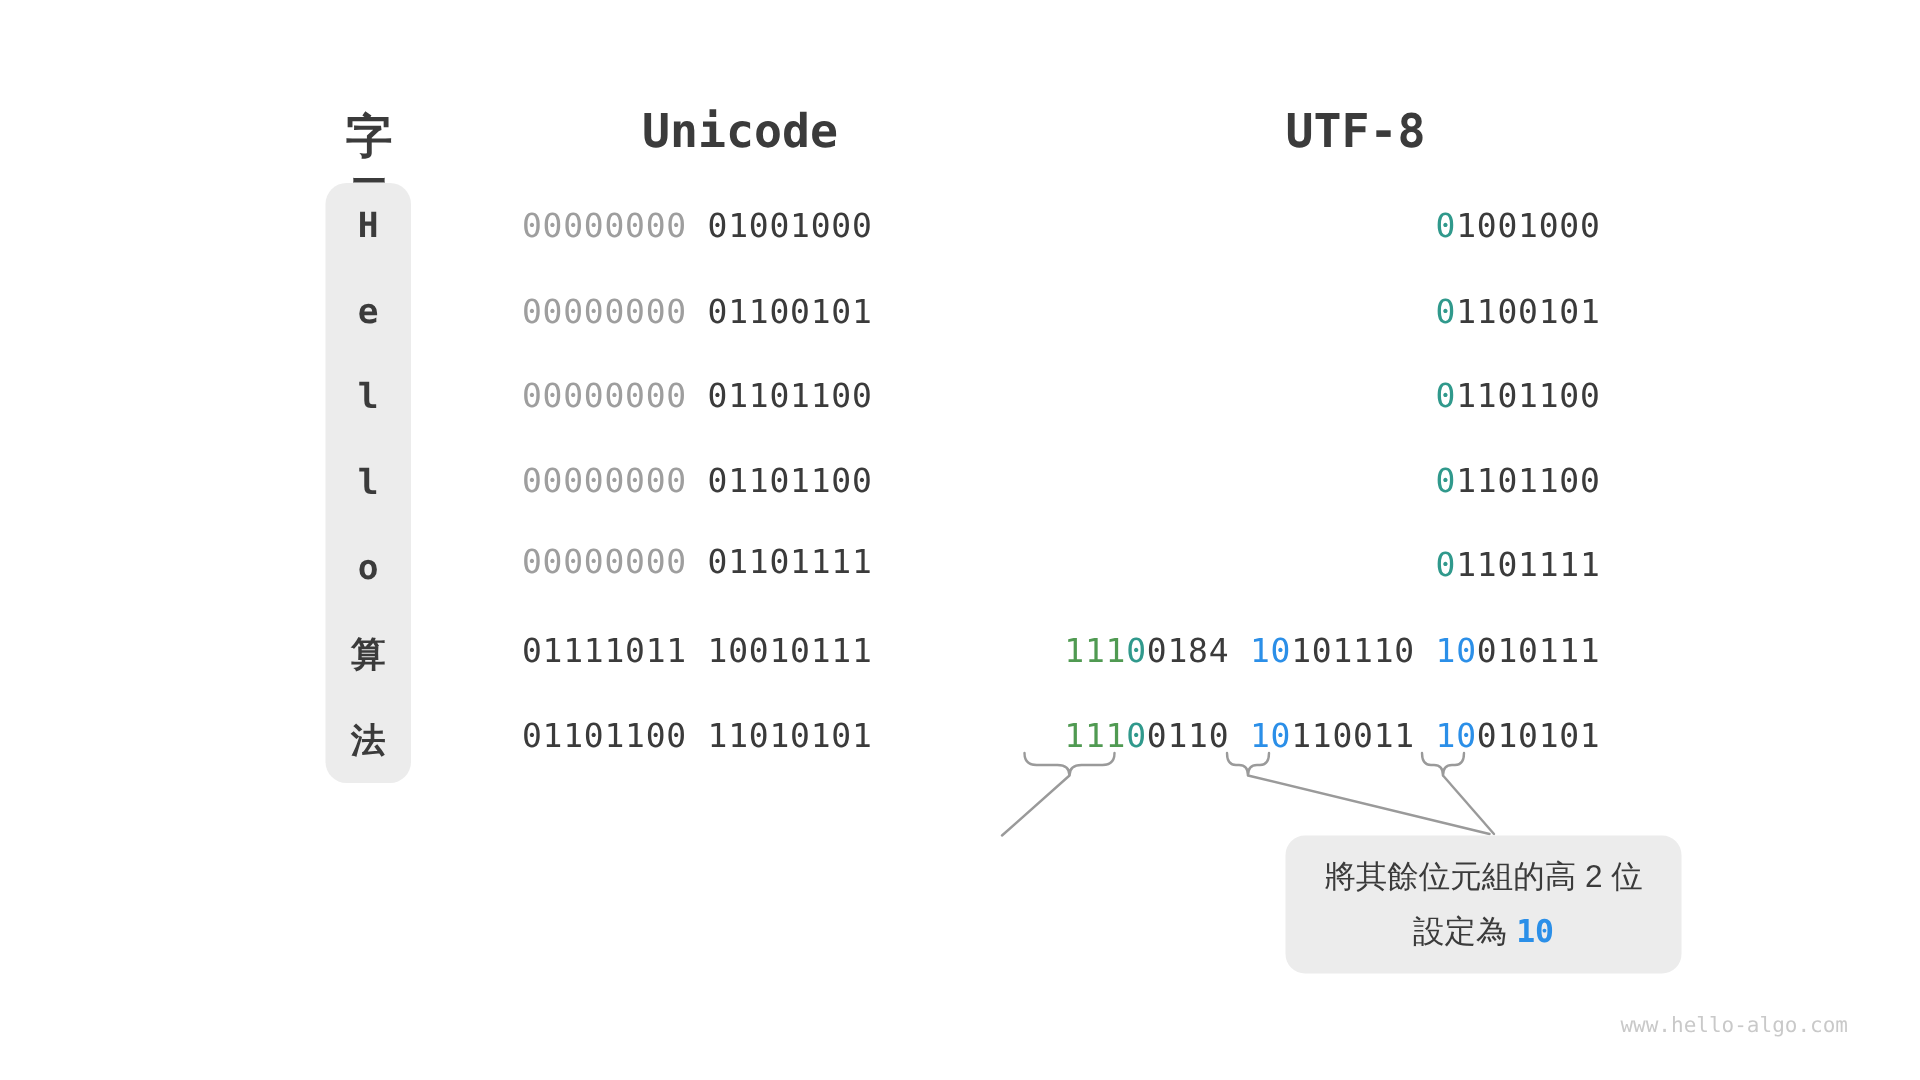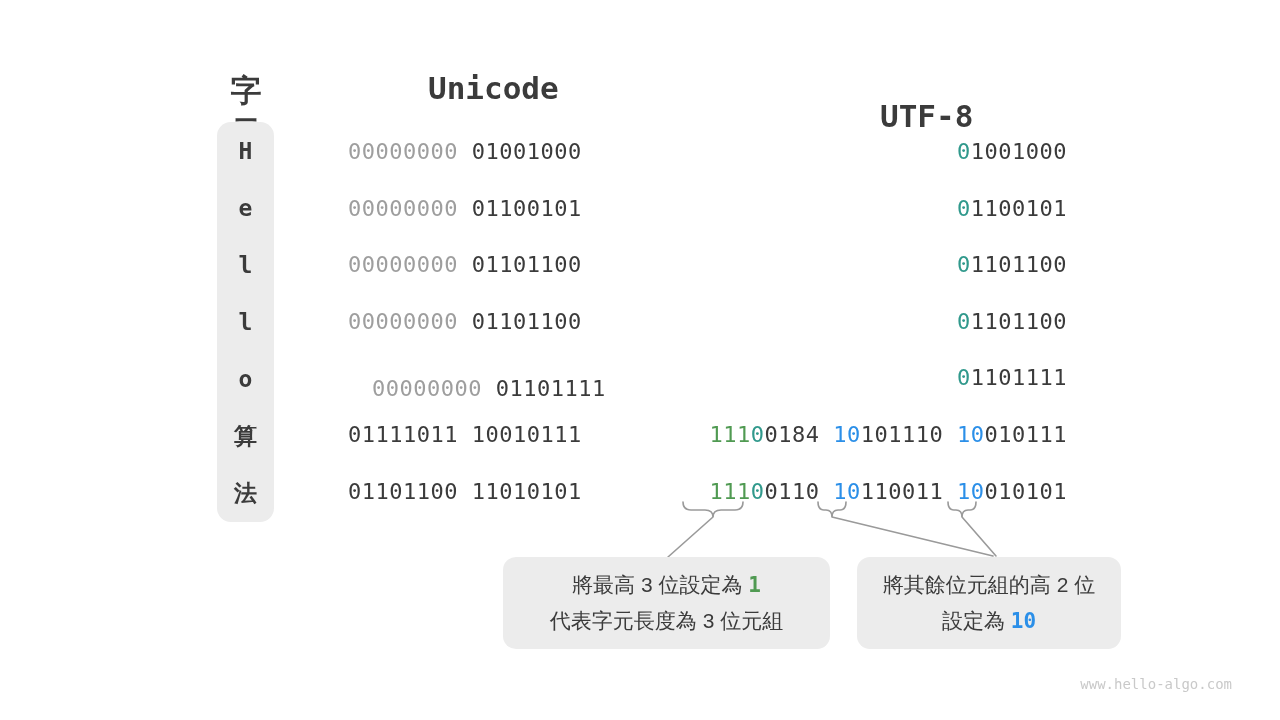--- a/index.html
+++ b/index.html
@@ -61,66 +61,62 @@
     color:var(--watermark); font-family:"DejaVu Sans Mono", monospace;
   }
 </style>
 </head>
 <body>
 
 <div class="canvas">
 
   <div class="hdr hdr-cjk" style="left:217px; top:70px; width:58px; text-align:center;">字元</div>
   <div class="hdr hdr-mono" style="left:428px; top:70px;">Unicode</div>
-  <div class="hdr hdr-mono" style="left:880px; top:70px;margin-top:28px;">UTF-8</div>
+  <div class="hdr hdr-mono" style="left:857px; top:70px;">UTF-8</div>
 
   <div class="char-col">
       <div class="char-cell">H</div>
       <div class="char-cell">e</div>
       <div class="char-cell">l</div>
       <div class="char-cell">l</div>
       <div class="char-cell">o</div>
       <div class="char-cell">算</div>
       <div class="char-cell">法</div>
     </div>
 
   <div>
       <div class="bin-row bin-unicode" style="top: 138px;"><span class="c-gray">00000000</span> <span class="c-dark">01001000</span></div>
       <div class="bin-row bin-utf8" style="top: 138px;"><span class="c-teal">0</span><span class="c-dark">1001000</span></div>
       <div class="bin-row bin-unicode" style="top: 194.6px;"><span class="c-gray">00000000</span> <span class="c-dark">01100101</span></div>
       <div class="bin-row bin-utf8" style="top: 194.6px;"><span class="c-teal">0</span><span class="c-dark">1100101</span></div>
       <div class="bin-row bin-unicode" style="top: 251.2px;"><span class="c-gray">00000000</span> <span class="c-dark">01101100</span></div>
       <div class="bin-row bin-utf8" style="top: 251.2px;"><span class="c-teal">0</span><span class="c-dark">1101100</span></div>
       <div class="bin-row bin-unicode" style="top: 307.8px;"><span class="c-gray">00000000</span> <span class="c-dark">01101100</span></div>
       <div class="bin-row bin-utf8" style="top: 307.8px;"><span class="c-teal">0</span><span class="c-dark">1101100</span></div>
-      <div class="bin-row bin-unicode" style="top: 375px; margin-left: 24px;"><span class="c-gray">00000000</span> <span class="c-dark">01101111</span></div>
+      <div class="bin-row bin-unicode" style="top: 362px;"><span class="c-gray">00000000</span> <span class="c-dark">01101111</span></div>
       <div class="bin-row bin-utf8" style="top: 364.4px;"><span class="c-teal">0</span><span class="c-dark">1101111</span></div>
       <div class="bin-row bin-unicode" style="top: 421px;"><span class="c-dark">01111011</span> <span class="c-dark">10010111</span></div>
       <div class="bin-row bin-utf8" style="top: 421px;"><span class="c-green">111</span><span class="c-teal">0</span><span class="c-dark">0184</span> <span class="c-blue">10</span><span class="c-dark">101110</span> <span class="c-blue">10</span><span class="c-dark">010111</span></div>
       <div class="bin-row bin-unicode" style="top: 477.6px;"><span class="c-dark">01101100</span> <span class="c-dark">11010101</span></div>
       <div class="bin-row bin-utf8" style="top: 477.6px;"><span class="c-green">111</span><span class="c-teal">0</span><span class="c-dark">0110</span> <span class="c-blue">10</span><span class="c-dark">110011</span> <span class="c-blue">10</span><span class="c-dark">010101</span></div>
     </div>
 
   <svg class="connector-svg" viewBox="0 0 1280 720" xmlns="http://www.w3.org/2000/svg">
 
     <path d="M683,502 Q683,510 691,510 L705,510 Q713,510 713,517 Q713,510 721,510 L735,510 Q743,510 743,502"></path>
 
     <path d="M818,502 Q818,510 824,510 L826,510 Q832,510 832,517 Q832,510 838,510 L840,510 Q846,510 846,502"></path>
 
     <path d="M948,502 Q948,510 954,510 L956,510 Q962,510 962,517 Q962,510 968,510 L970,510 Q976,510 976,502"></path>
 
     <path d="M713,517 L668,557"></path>
     <path d="M832,517 L993,556"></path>
     <path d="M962,517 L996,556"></path>
   </svg>
 
-  <div class="callout callout-left">
-    <div class="callout-line"><span>將最高 3 位設定為 </span><span class="hl hl-green">1</span></div>
-    <div class="callout-line">代表字元長度為 3 位元組</div>
-  </div>
 
   <div class="callout callout-right">
     <div class="callout-line">將其餘位元組的高 2 位</div>
     <div class="callout-line"><span>設定為 </span><span class="hl hl-blue">10</span></div>
   </div>
 
   <div class="watermark">www.hello-algo.com</div>
 
 </div>
 

